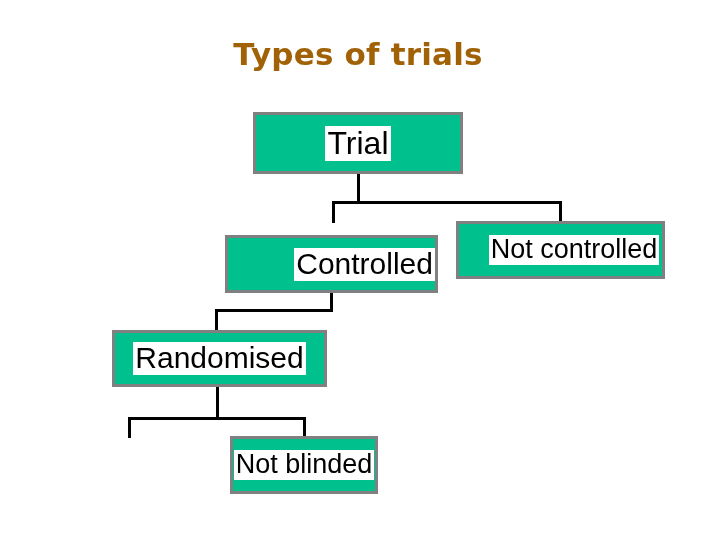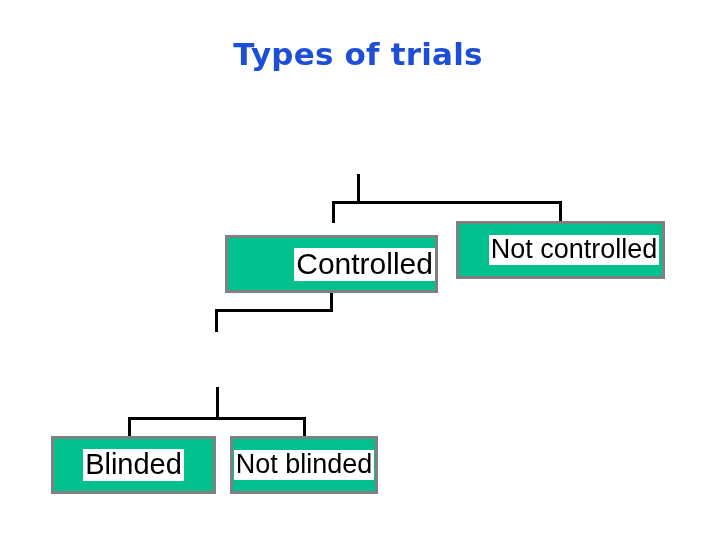--- a/index.html
+++ b/index.html
@@ -21,21 +21,21 @@
     width: 720px;
     height: 540px;
     background: #ffffff;
   }
   #title {
     position: absolute;
     left: 0;
     top: 36px;
     width: 716px;
     text-align: center;
-    color: #1d4ed8;
+    color: #a16207;
     font-size: 31px;
     font-weight: bold;
     font-family: "DejaVu Sans", sans-serif;
     letter-spacing: 0.2px;
     white-space: nowrap;
   }
   .node {
     position: absolute;
     background: #00C18D;
     border: 3px solid #808080;
@@ -111,32 +111,35 @@
 
   <div class="conn conn-v" id="c2-stem"></div>
   <div class="conn conn-h" id="c2-bar"></div>
   <div class="conn conn-v" id="c2-leftd"></div>
 
   <div class="conn conn-v" id="c3-stem"></div>
   <div class="conn conn-h" id="c3-bar"></div>
   <div class="conn conn-v" id="c3-leftd"></div>
   <div class="conn conn-v" id="c3-rightd"></div>
 
+  <div class="node" id="node-trial">
+    <span class="label">Trial</span>
+  </div>
 
   <div class="node" id="node-controlled">
     <span class="label">Controlled</span>
   </div>
 
   <div class="node" id="node-not-controlled">
     <span class="label">Not controlled</span>
   </div>
 
+  <div class="node" id="node-randomised">
+    <span class="label">Randomised</span>
+  </div>
 
 
-  <div class="node" id="node-blinded">
-    <span class="label">Blinded</span>
-  </div>
 
   <div class="node" id="node-not-blinded">
     <span class="label">Not blinded</span>
   </div>
 
 </div>
 
 </body></html>

